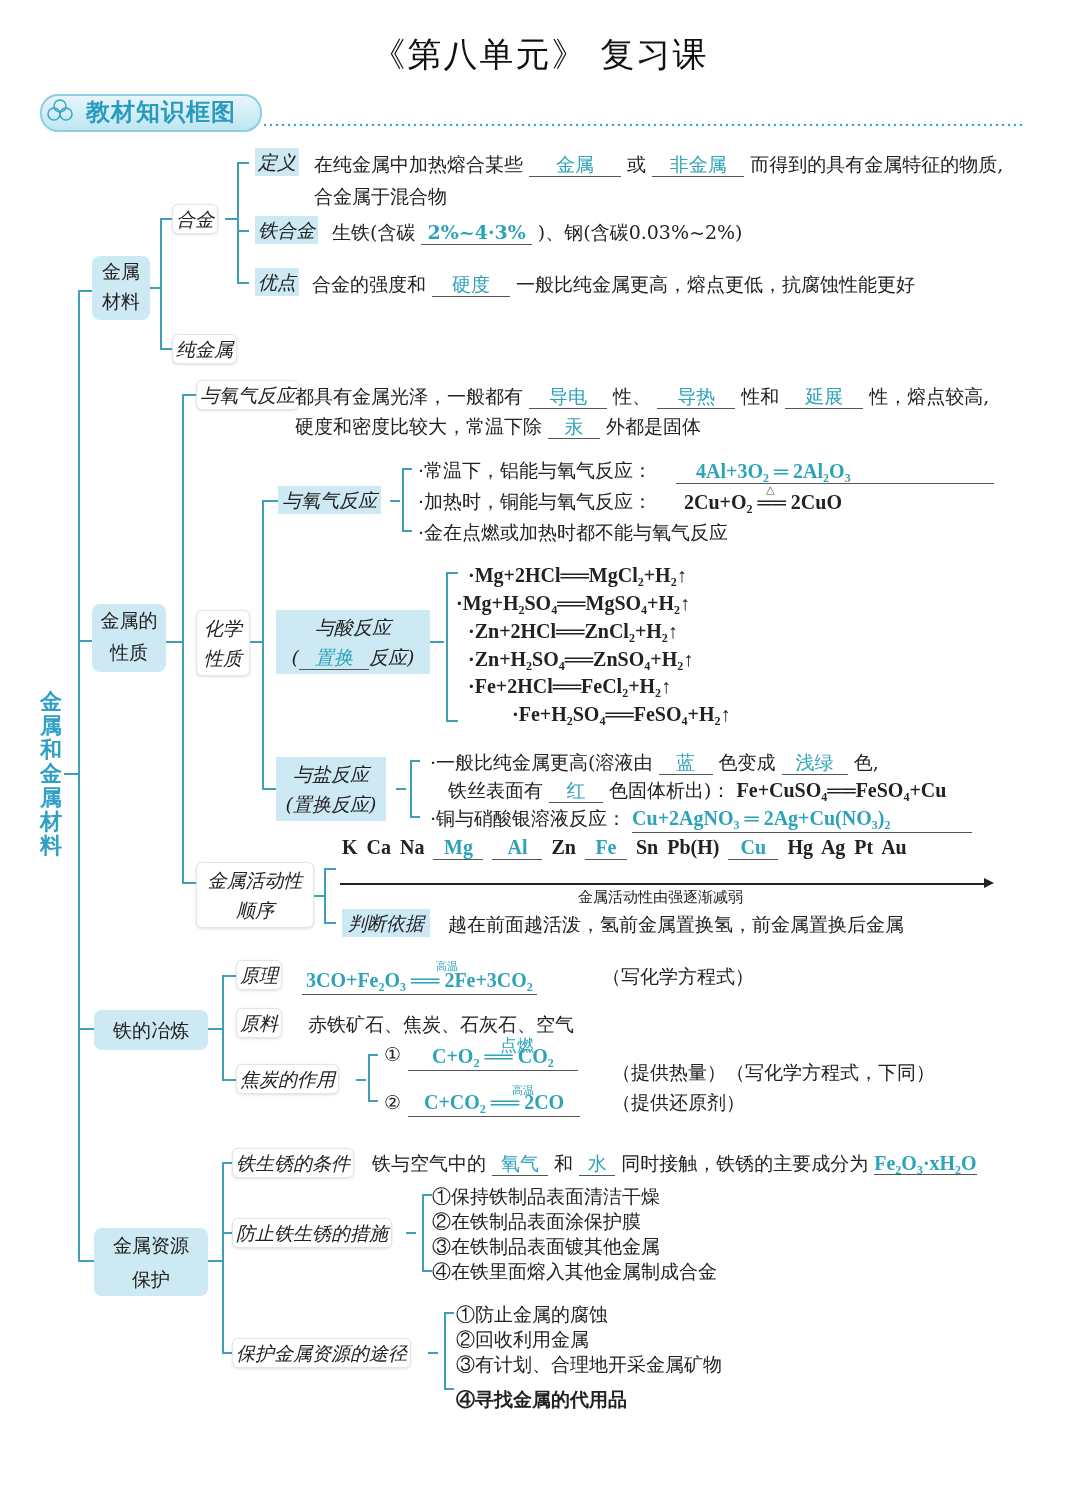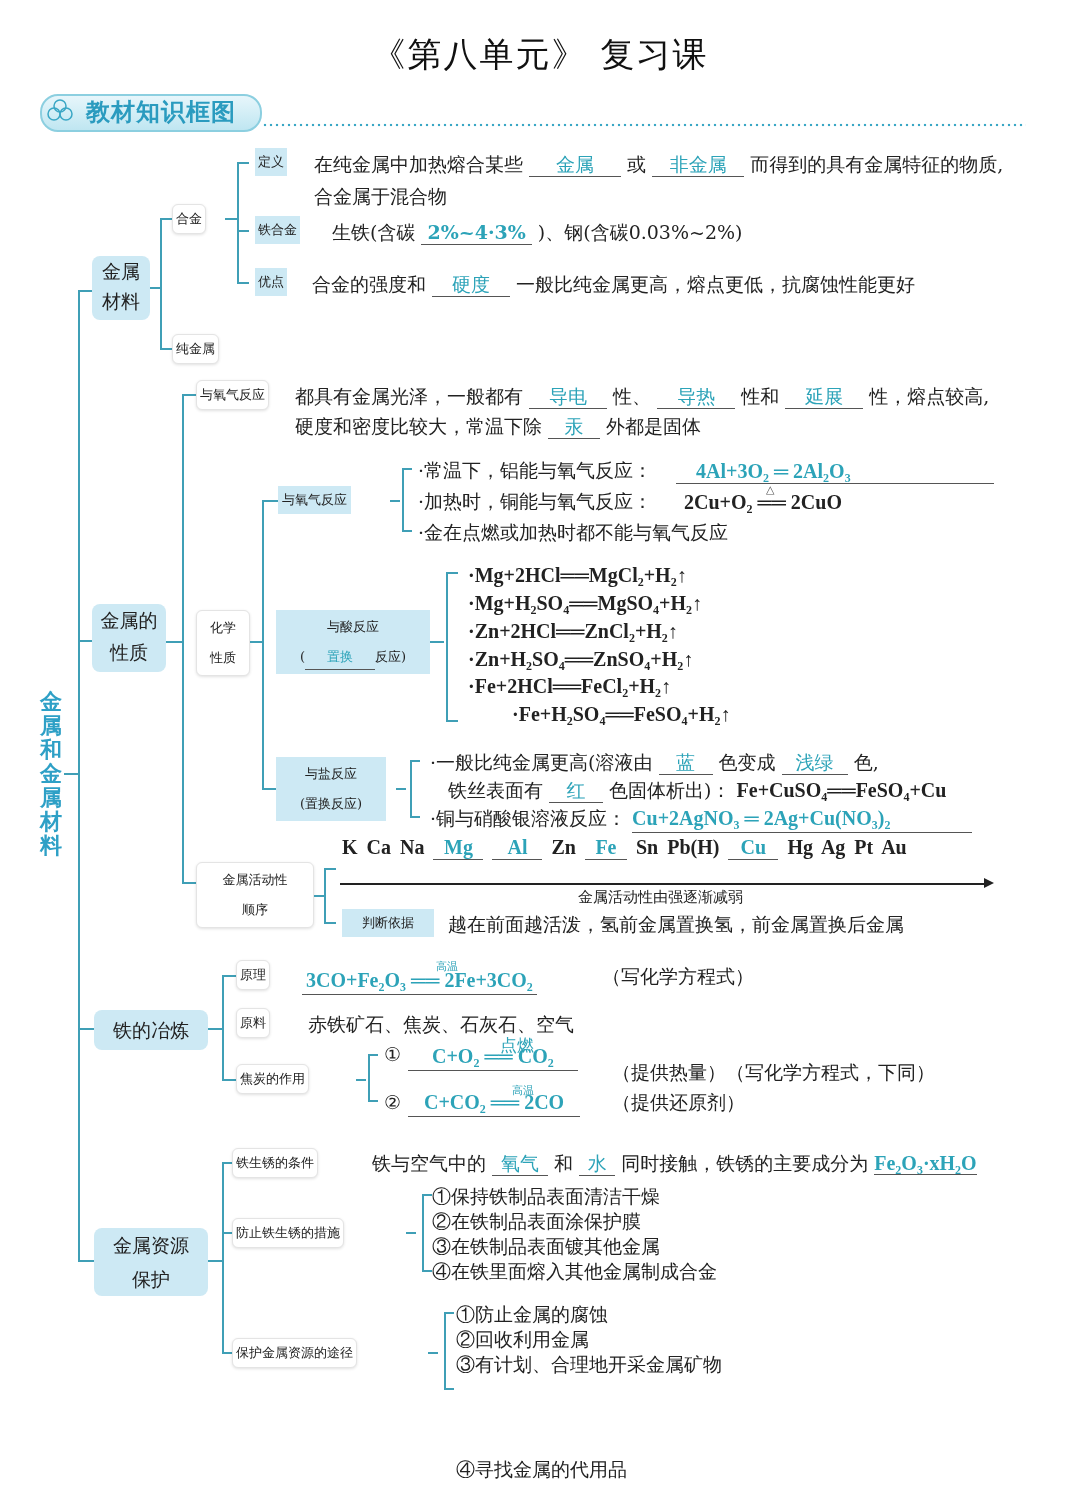--- a/index.html
+++ b/index.html
@@ -8,21 +8,21 @@
   .abs{position:absolute;}
   .title{left:0;width:1080px;top:32px;text-align:center;font-family:"DejaVu Sans",sans-serif;font-size:34px;letter-spacing:2px;color:#111;}
   .banner{left:40px;top:94px;height:34px;width:218px;border:2px solid #8ccfe0;border-radius:18px;background:linear-gradient(#e7f6fb,#bfe6f1);}
   .banner-icon{left:44px;top:98px;width:32px;height:28px;}
   .banner-text{left:86px;top:96px;font-family:"DejaVu Sans",sans-serif;font-weight:bold;font-size:24px;color:#2a9bbf;letter-spacing:1px;}
   .dots{left:262px;top:123px;width:764px;height:4px;background-image:radial-gradient(circle,#3aa7c5 1.3px,transparent 1.6px);background-size:6px 4px;}
   .vl{position:absolute;background:#3f9fb6;width:2px;}
   .hl{position:absolute;background:#3f9fb6;height:2px;}
   .node{position:absolute;font-family:"DejaVu Sans",sans-serif;font-size:19px;text-align:center;line-height:32px;border-radius:8px;}
   .blue{background:#cde9f4;}
-  .tag{position:absolute;font-family:"DejaVu Serif",serif;font-size:13px;padding:0 3px;line-height:28px;}
+  .tag{position:absolute;font-family:"DejaVu Serif",serif;font-size:19px;padding:0 3px;line-height:28px;font-style:italic;}
   .tag.b{background:#cde9f4;}
   .tag.w{background:#fff;border:1px solid #e4e4e4;border-radius:6px;box-shadow:0 1px 3px rgba(0,0,0,.12);}
   .t{position:absolute;font-size:19px;white-space:nowrap;line-height:28px;}
   .blank{display:inline-block;border-bottom:1px solid #555;text-align:center;color:#2ca3b8;min-width:40px;padding:0 6px;line-height:24px;}
   .ans{color:#2ca3b8;font-weight:bold;}
   .eq{font-weight:bold;font-family:"Liberation Serif","DejaVu Serif",serif;font-size:20px;}
   .root{left:36px;top:690px;width:30px;font-family:"DejaVu Sans",sans-serif;font-weight:bold;font-size:22px;color:#2ea0c6;line-height:24px;text-align:center;}
 </style>
 </head>
 <body>
@@ -136,21 +136,21 @@
   <div>与酸反应</div>
   <div>
     <span>(</span><span class="blank" style="min-width:58px;">置换</span><span>反应)</span>
   </div>
 </div>
 <div class="hl" style="left:430px;top:641px;width:14px;"></div>
 <div class="vl" style="left:446px;top:572px;height:150px;"></div>
 <div class="hl" style="left:446px;top:572px;width:12px;"></div>
 <div class="hl" style="left:446px;top:720px;width:12px;"></div>
 <div class="t eq" style="left:468px;top:561px;">·Mg+2HCl══MgCl₂+H₂↑</div>
-<div class="t eq" style="left:468px;top:589px;">·Mg+H₂SO₄══MgSO₄+H₂↑</div>
+<div class="t eq" style="left:456px;top:589px;">·Mg+H₂SO₄══MgSO₄+H₂↑</div>
 <div class="t eq" style="left:468px;top:617px;">·Zn+2HCl══ZnCl₂+H₂↑</div>
 <div class="t eq" style="left:468px;top:645px;">·Zn+H₂SO₄══ZnSO₄+H₂↑</div>
 <div class="t eq" style="left:468px;top:672px;">·Fe+2HCl══FeCl₂+H₂↑</div>
 <div class="t eq" style="left:468px;top:700px;margin-left:44px;">·Fe+H₂SO₄══FeSO₄+H₂↑</div>
 
 <div class="tag b" style="left:276px;top:757px;width:110px;text-align:center;line-height:30px;padding:2px 0;">
   <div>与盐反应</div>
   <div>(置换反应)</div>
 </div>
 <div class="hl" style="left:396px;top:788px;width:10px;"></div>
@@ -195,21 +195,21 @@
   <span>Pb(H)</span>
   <span class="blank ans" style="min-width:38px;">Cu</span>
   <span>Hg</span>
   <span>Ag</span>
   <span>Pt</span>
   <span>Au</span>
 </div>
 <div class="abs" style="left:340px;top:883px;width:646px;height:1.5px;background:#222;"></div>
 <div class="abs" style="left:984px;top:878px;width:0;height:0;border-top:5px solid transparent;border-bottom:5px solid transparent;border-left:10px solid #222;"></div>
 <div class="t" style="left:578px;top:886px;font-size:15px;line-height:22px;">金属活动性由强逐渐减弱</div>
-<div class="tag b" style="left:342px;top:909px;padding:0 20px;">判断依据</div>
+<div class="tag b" style="left:342px;top:909px;padding:0 6px;">判断依据</div>
 <div class="t" style="left:448px;top:910px;">越在前面越活泼，氢前金属置换氢，前金属置换后金属</div>
 
 <div class="node blue" style="left:94px;top:1010px;width:114px;height:40px;line-height:40px;">铁的冶炼</div>
 <div class="hl" style="left:208px;top:1028px;width:14px;"></div>
 <div class="vl" style="left:222px;top:975px;height:104px;"></div>
 <div class="hl" style="left:222px;top:975px;width:14px;"></div>
 <div class="hl" style="left:222px;top:1079px;width:14px;"></div>
 <div class="tag w" style="left:236px;top:960px;">原理</div>
 <div class="t" style="left:436px;top:960px;font-size:11px;color:#2ca3b8;line-height:14px;">高温</div>
 <div class="t eq ans" style="left:302px;top:966px;border-bottom:1px solid #555;padding:0 4px;">3CO+Fe₂O₃ ══ 2Fe+3CO₂</div>
@@ -261,13 +261,13 @@
 <div class="t" style="left:432px;top:1257px;">④在铁里面熔入其他金属制成合金</div>
 
 <div class="tag w" style="left:232px;top:1338px;">保护金属资源的途径</div>
 <div class="hl" style="left:428px;top:1352px;width:10px;"></div>
 <div class="vl" style="left:444px;top:1312px;height:78px;"></div>
 <div class="hl" style="left:444px;top:1312px;width:10px;"></div>
 <div class="hl" style="left:444px;top:1388px;width:10px;"></div>
 <div class="t" style="left:456px;top:1300px;">①防止金属的腐蚀</div>
 <div class="t" style="left:456px;top:1325px;">②回收利用金属</div>
 <div class="t" style="left:456px;top:1350px;">③有计划、合理地开采金属矿物</div>
-<div class="t" style="left:456px;top:1455px;">④寻找金属的代用品</div>
+<div class="t" style="left:456px;top:1385px;font-weight:bold;">④寻找金属的代用品</div>
 
 </body></html>

